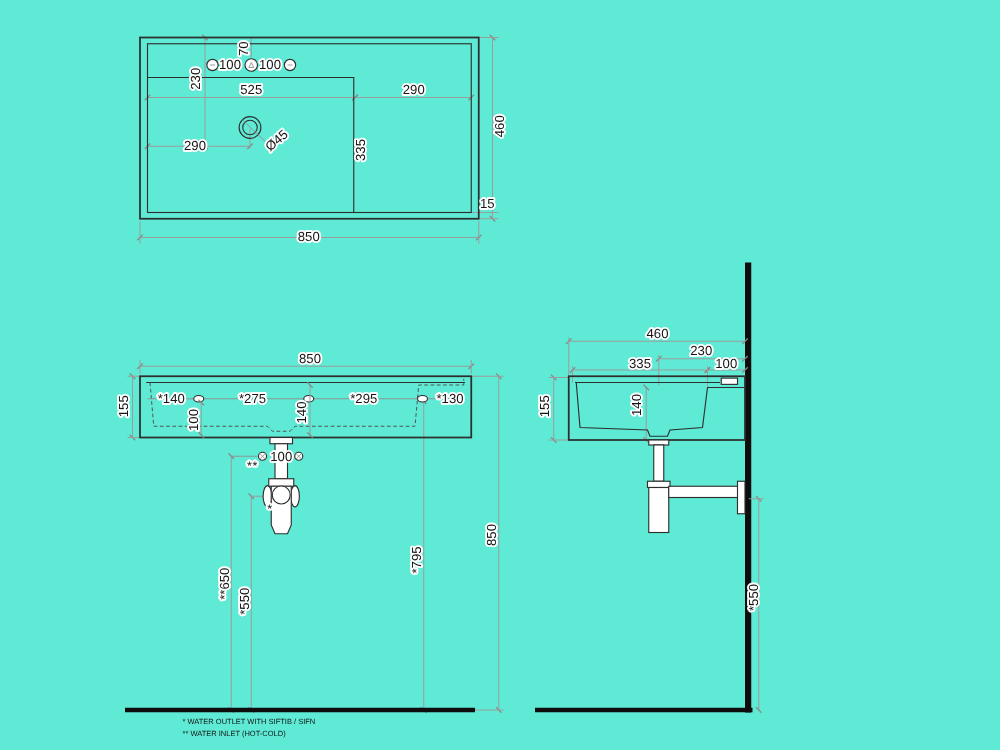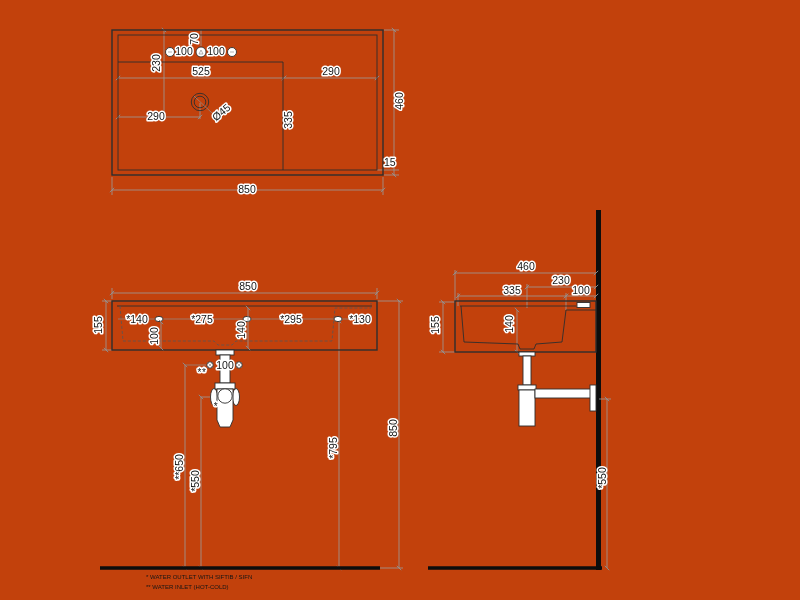--- a/index.html
+++ b/index.html
@@ -1,16 +1,16 @@
 <!DOCTYPE html>
 <html><head>
 <meta charset="utf-8">
 <style>
   html,body { margin:0; padding:0; background:#f4f4f4; }
-  .canvas { width:800px; height:600px; background:#c2410c; position:relative; margin:0 auto; }
+  .canvas { width:800px; height:600px; background:#5eead4; position:relative; margin:0 auto; }
   svg { display:block; }
   text { font-family:"Liberation Sans","DejaVu Sans",sans-serif; font-size:10.5px; fill:#151515; }
   .mid  { text-anchor:middle; }
   .halo { paint-order:stroke; stroke:#ffffff; stroke-width:3px; stroke-linejoin:round; }
   .small { font-size:6px; }
   .mark  { font-size:10px; letter-spacing:0.5px; }
   .geo   { fill:none; stroke:#2e2e2e; stroke-width:1.4; }
   .geo2  { fill:none; stroke:#2e2e2e; stroke-width:0.9; }
   .fillw { fill:#ffffff; stroke:#2e2e2e; stroke-width:0.9; }
   .dash  { fill:none; stroke:#555555; stroke-width:0.8; stroke-dasharray:3 2; }

